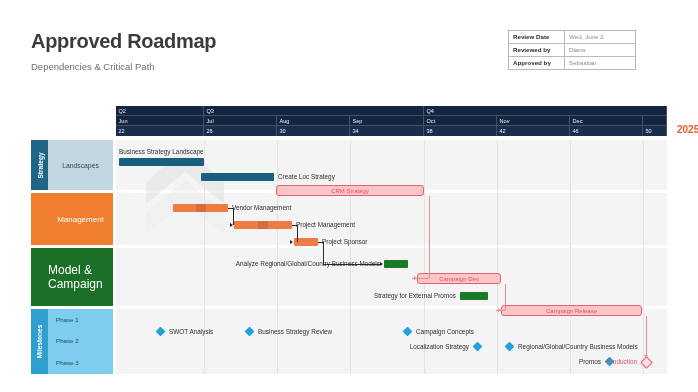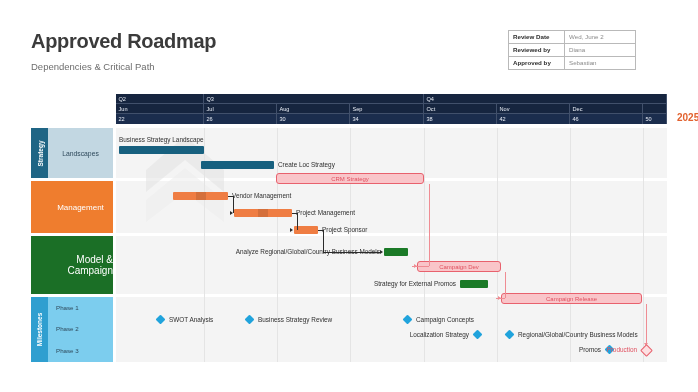--- a/index.html
+++ b/index.html
@@ -30,21 +30,21 @@
   }
   #meta-table td{
     border:1px solid #b9b9b9;
     padding:2.6px 4px;
     line-height:1.1;
   }
   #meta-table td.meta-key{width:47px;font-weight:bold;color:#2e2e2e;}
   #meta-table td.meta-val{color:#8a8a8a;}
   
   #chart{
-    position:absolute;left:31px;top:94px;
+    position:absolute;left:31px;top:106px;
     width:636px;height:268px;
   }
   
   #timeline-head{
     position:absolute;left:85px;top:0;
     width:551px;height:30px;
     background:#16253f;
     color:#ffffff;
   }
   .tl-row{position:absolute;left:0;width:100%;}
@@ -241,21 +241,21 @@
         </div>
         <div class="cat-body" style="background: rgb(239, 125, 46); color: rgb(255, 255, 255);">
           <div style="font-size: 8px;">Management</div>
         </div>
       </div>
       <div class="cat-group" style="top: 108px; height: 58px;">
         <div class="cat-tab" style="background: rgb(27, 111, 38);">
           <span></span>
         </div>
         <div class="cat-body" style="background: rgb(27, 111, 38); color: rgb(255, 255, 255);">
-          <div style="font-size: 10px; text-align: right;">Model &amp; Campaign</div>
+          <div style="font-size: 12px;">Model &amp; Campaign</div>
         </div>
       </div>
       <div class="cat-group" style="top: 169px; height: 65px;">
         <div class="cat-tab" style="background: rgb(47, 159, 208);">
           <span>Milestones</span>
         </div>
         <div class="cat-body" style="background: rgb(124, 205, 238); color: rgb(47, 74, 92);">
           <div class="phase">Phase 1</div>
           <div class="phase">Phase 2</div>
           <div class="phase">Phase 3</div>

